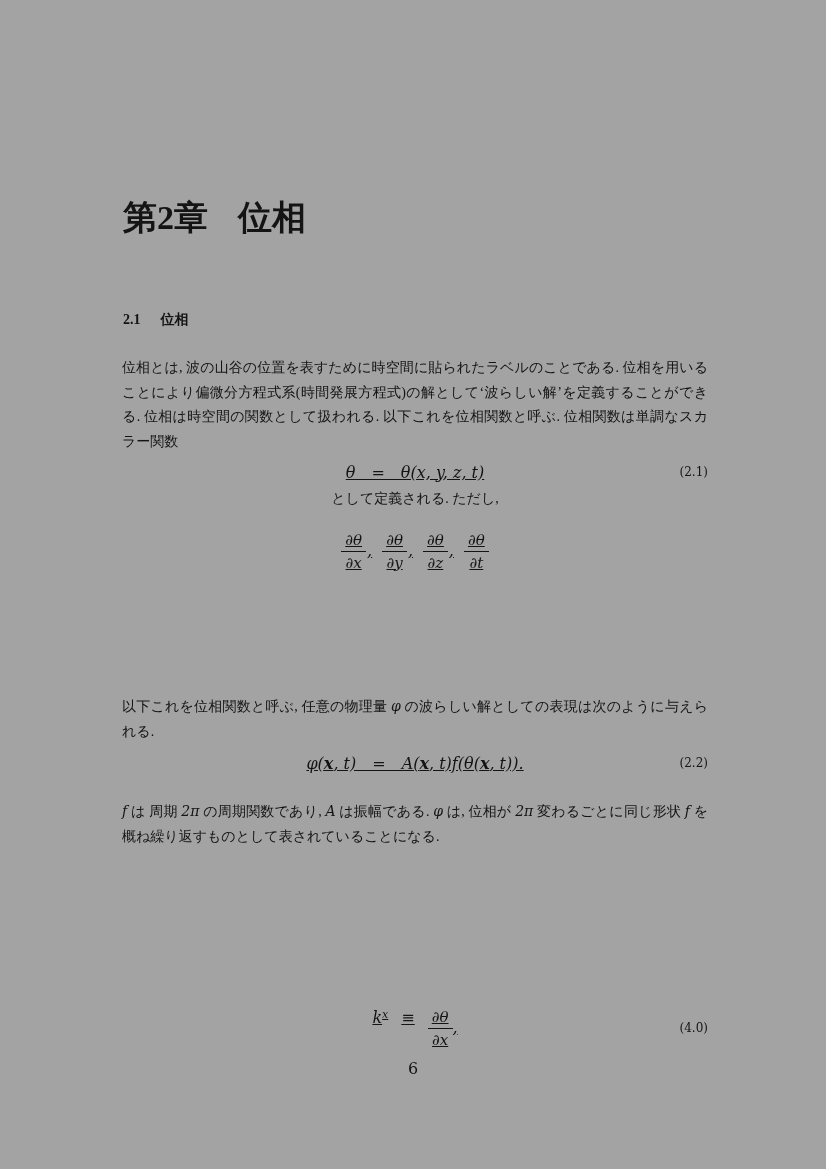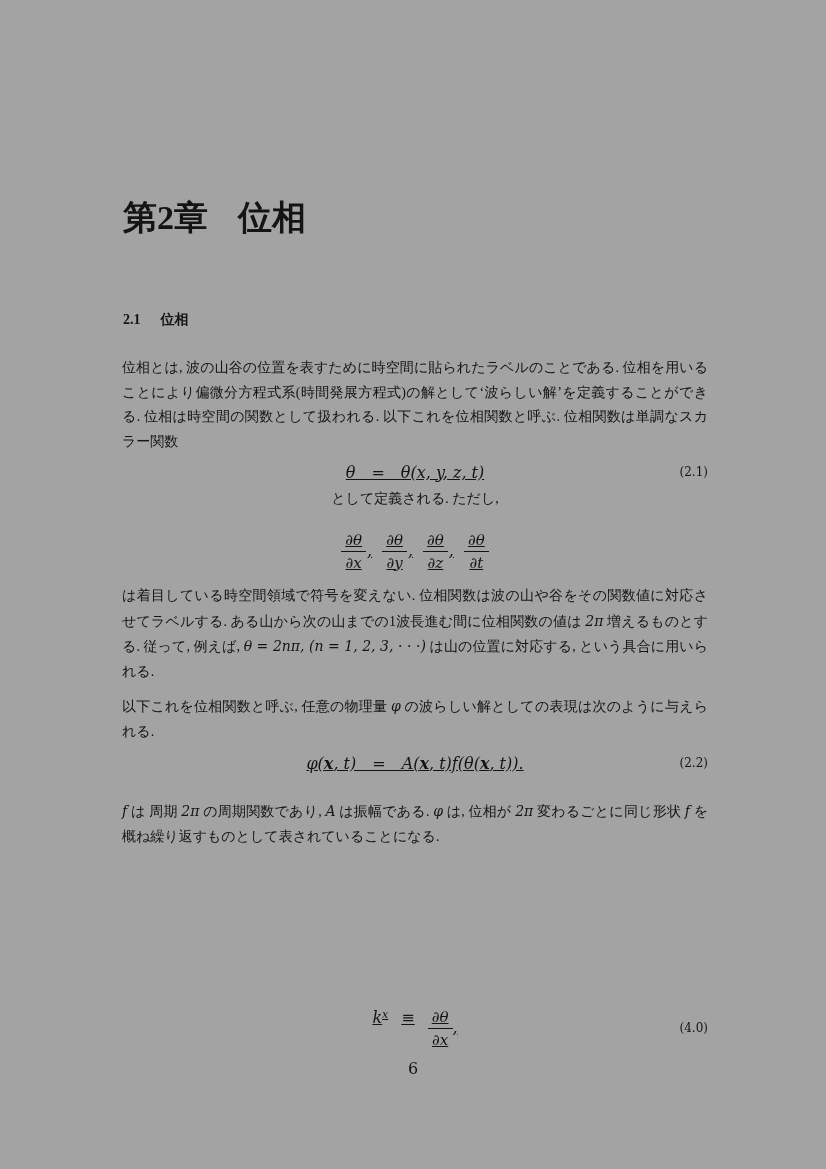--- a/index.html
+++ b/index.html
@@ -123,21 +123,20 @@
           <span class="den">∂z</span>
         </span>
         <span class="fsep">,</span>
       <span class="frac">
           <span class="num">∂θ</span>
           <span class="den">∂t</span>
         </span>
     </span>
   </div>
 
-  <p class="para" id="p2"><span class="run-jp">は着目している時空間領域で符号を変えない. 位相関数は波の山や谷をその関数値に対応させてラベルする. ある山から次の山までの1波長進む間に位相関数の値は </span><span class="run-m">2π</span><span class="run-jp"> 増えるものとする. 従って, 例えば, </span><span class="run-m">θ = 2nπ, (n = 1, 2, 3, · · ·)</span><span class="run-jp"> は山の位置に対応する, という具合に用いられる.</span></p>
 
   <p class="para" id="p3"><span class="run-jp">以下これを位相関数と呼ぶ, 任意の物理量 </span><span class="run-m">φ</span><span class="run-jp"> の波らしい解としての表現は次のように与えられる.</span></p>
 
   <div class="eqrow" id="eq2">
     <span class="eqbody">
         <span class="run-m">φ(</span>
         <span class="run-mb">x</span>
         <span class="run-m">, t)  =  A(</span>
         <span class="run-mb">x</span>
         <span class="run-m">, t)f(θ(</span>

